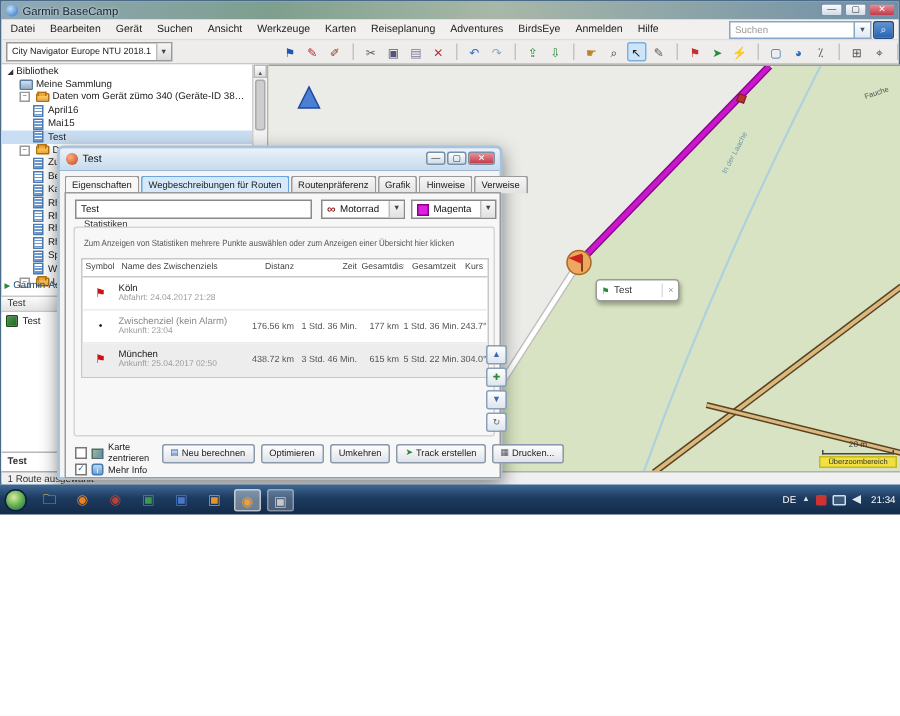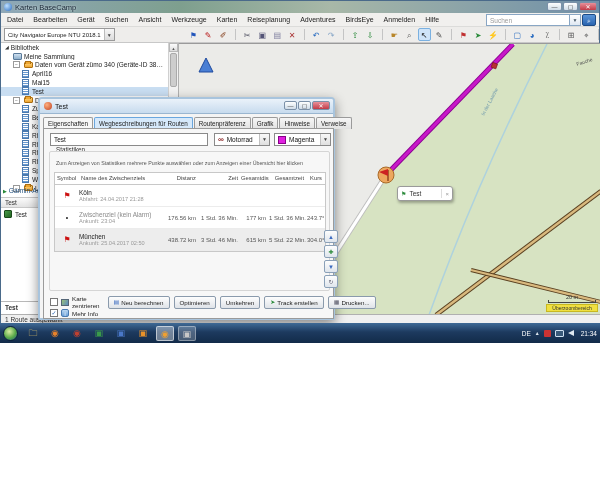--- a/index.html
+++ b/index.html
@@ -126,21 +126,21 @@
 </style>
 </head>
 <body>
 
 <div class="screen">
 
   <div class="appwin">
 
     <div class="titlebar">
       <span class="appico"></span>
-      <span class="apptitle">Karten BaseCamp</span>
+      <span class="apptitle">Garmin BaseCamp</span>
       <span class="wbtns">
         <span class="wbtn">—</span>
         <span class="wbtn">▢</span>
         <span class="wbtn close">✕</span>
       </span>
     </div>
 
     <div class="menubar">
       <span style="display:flex;gap:10px;">
           <span class="mi">Datei</span>

